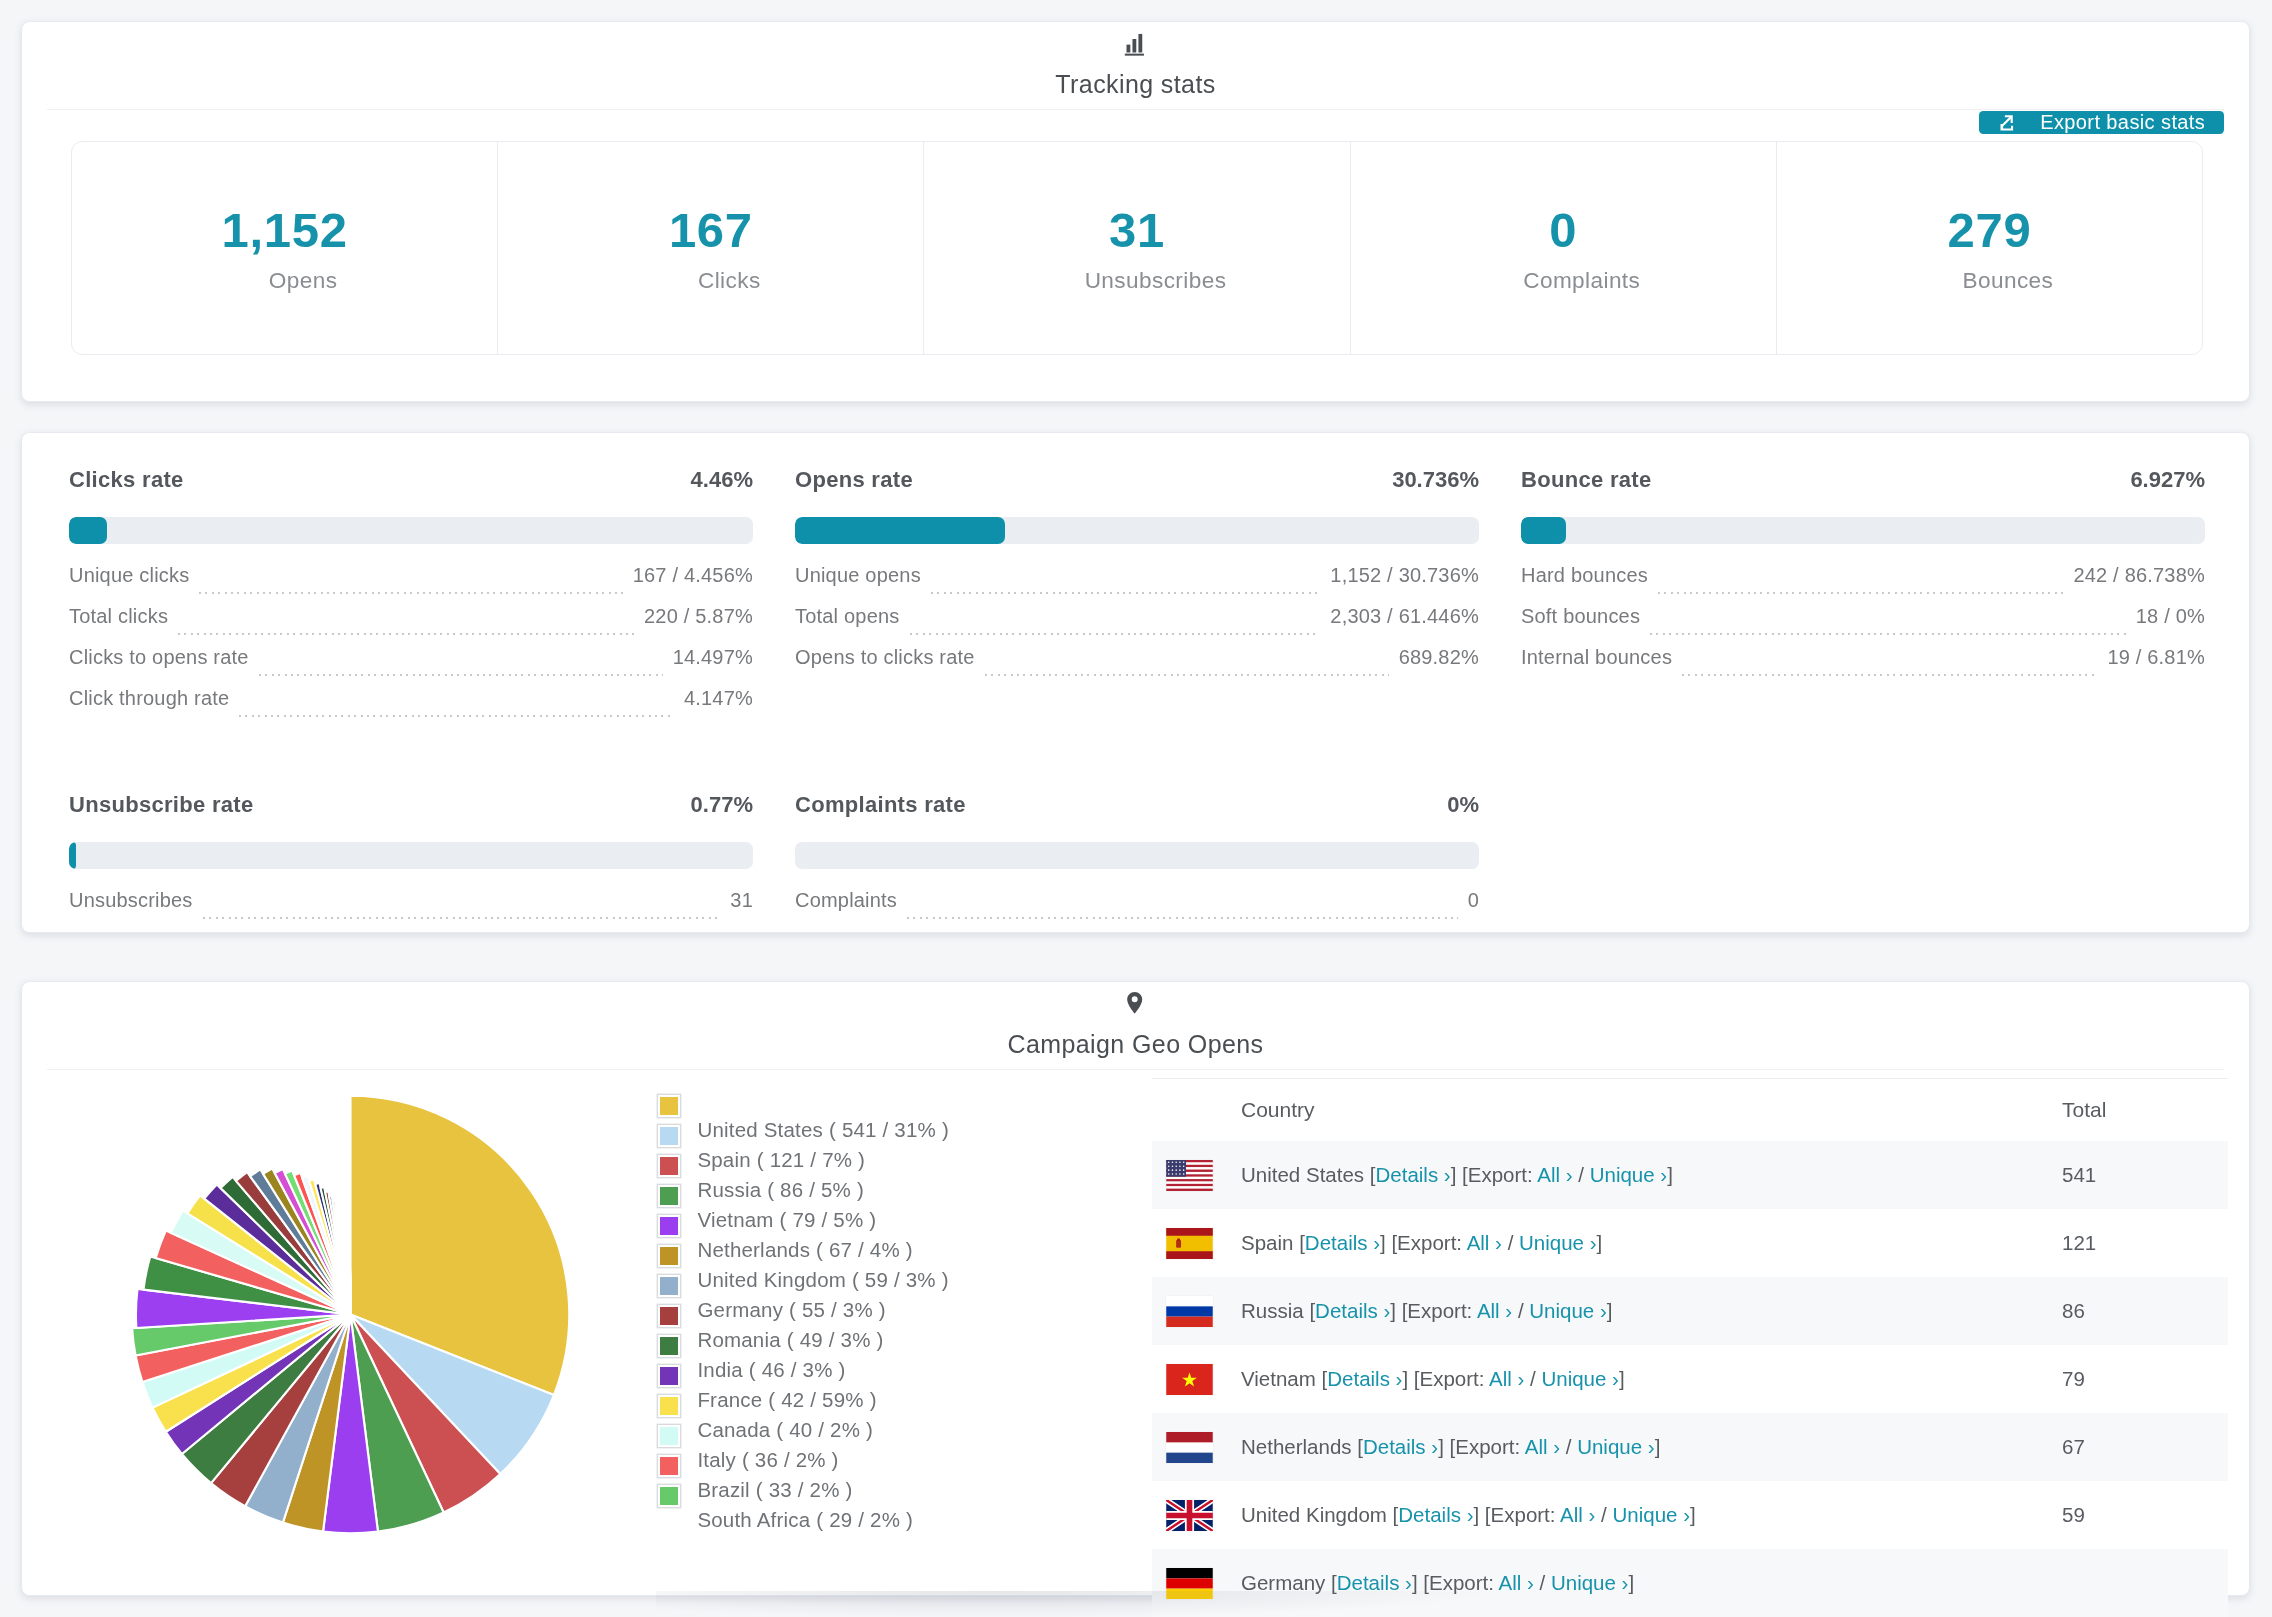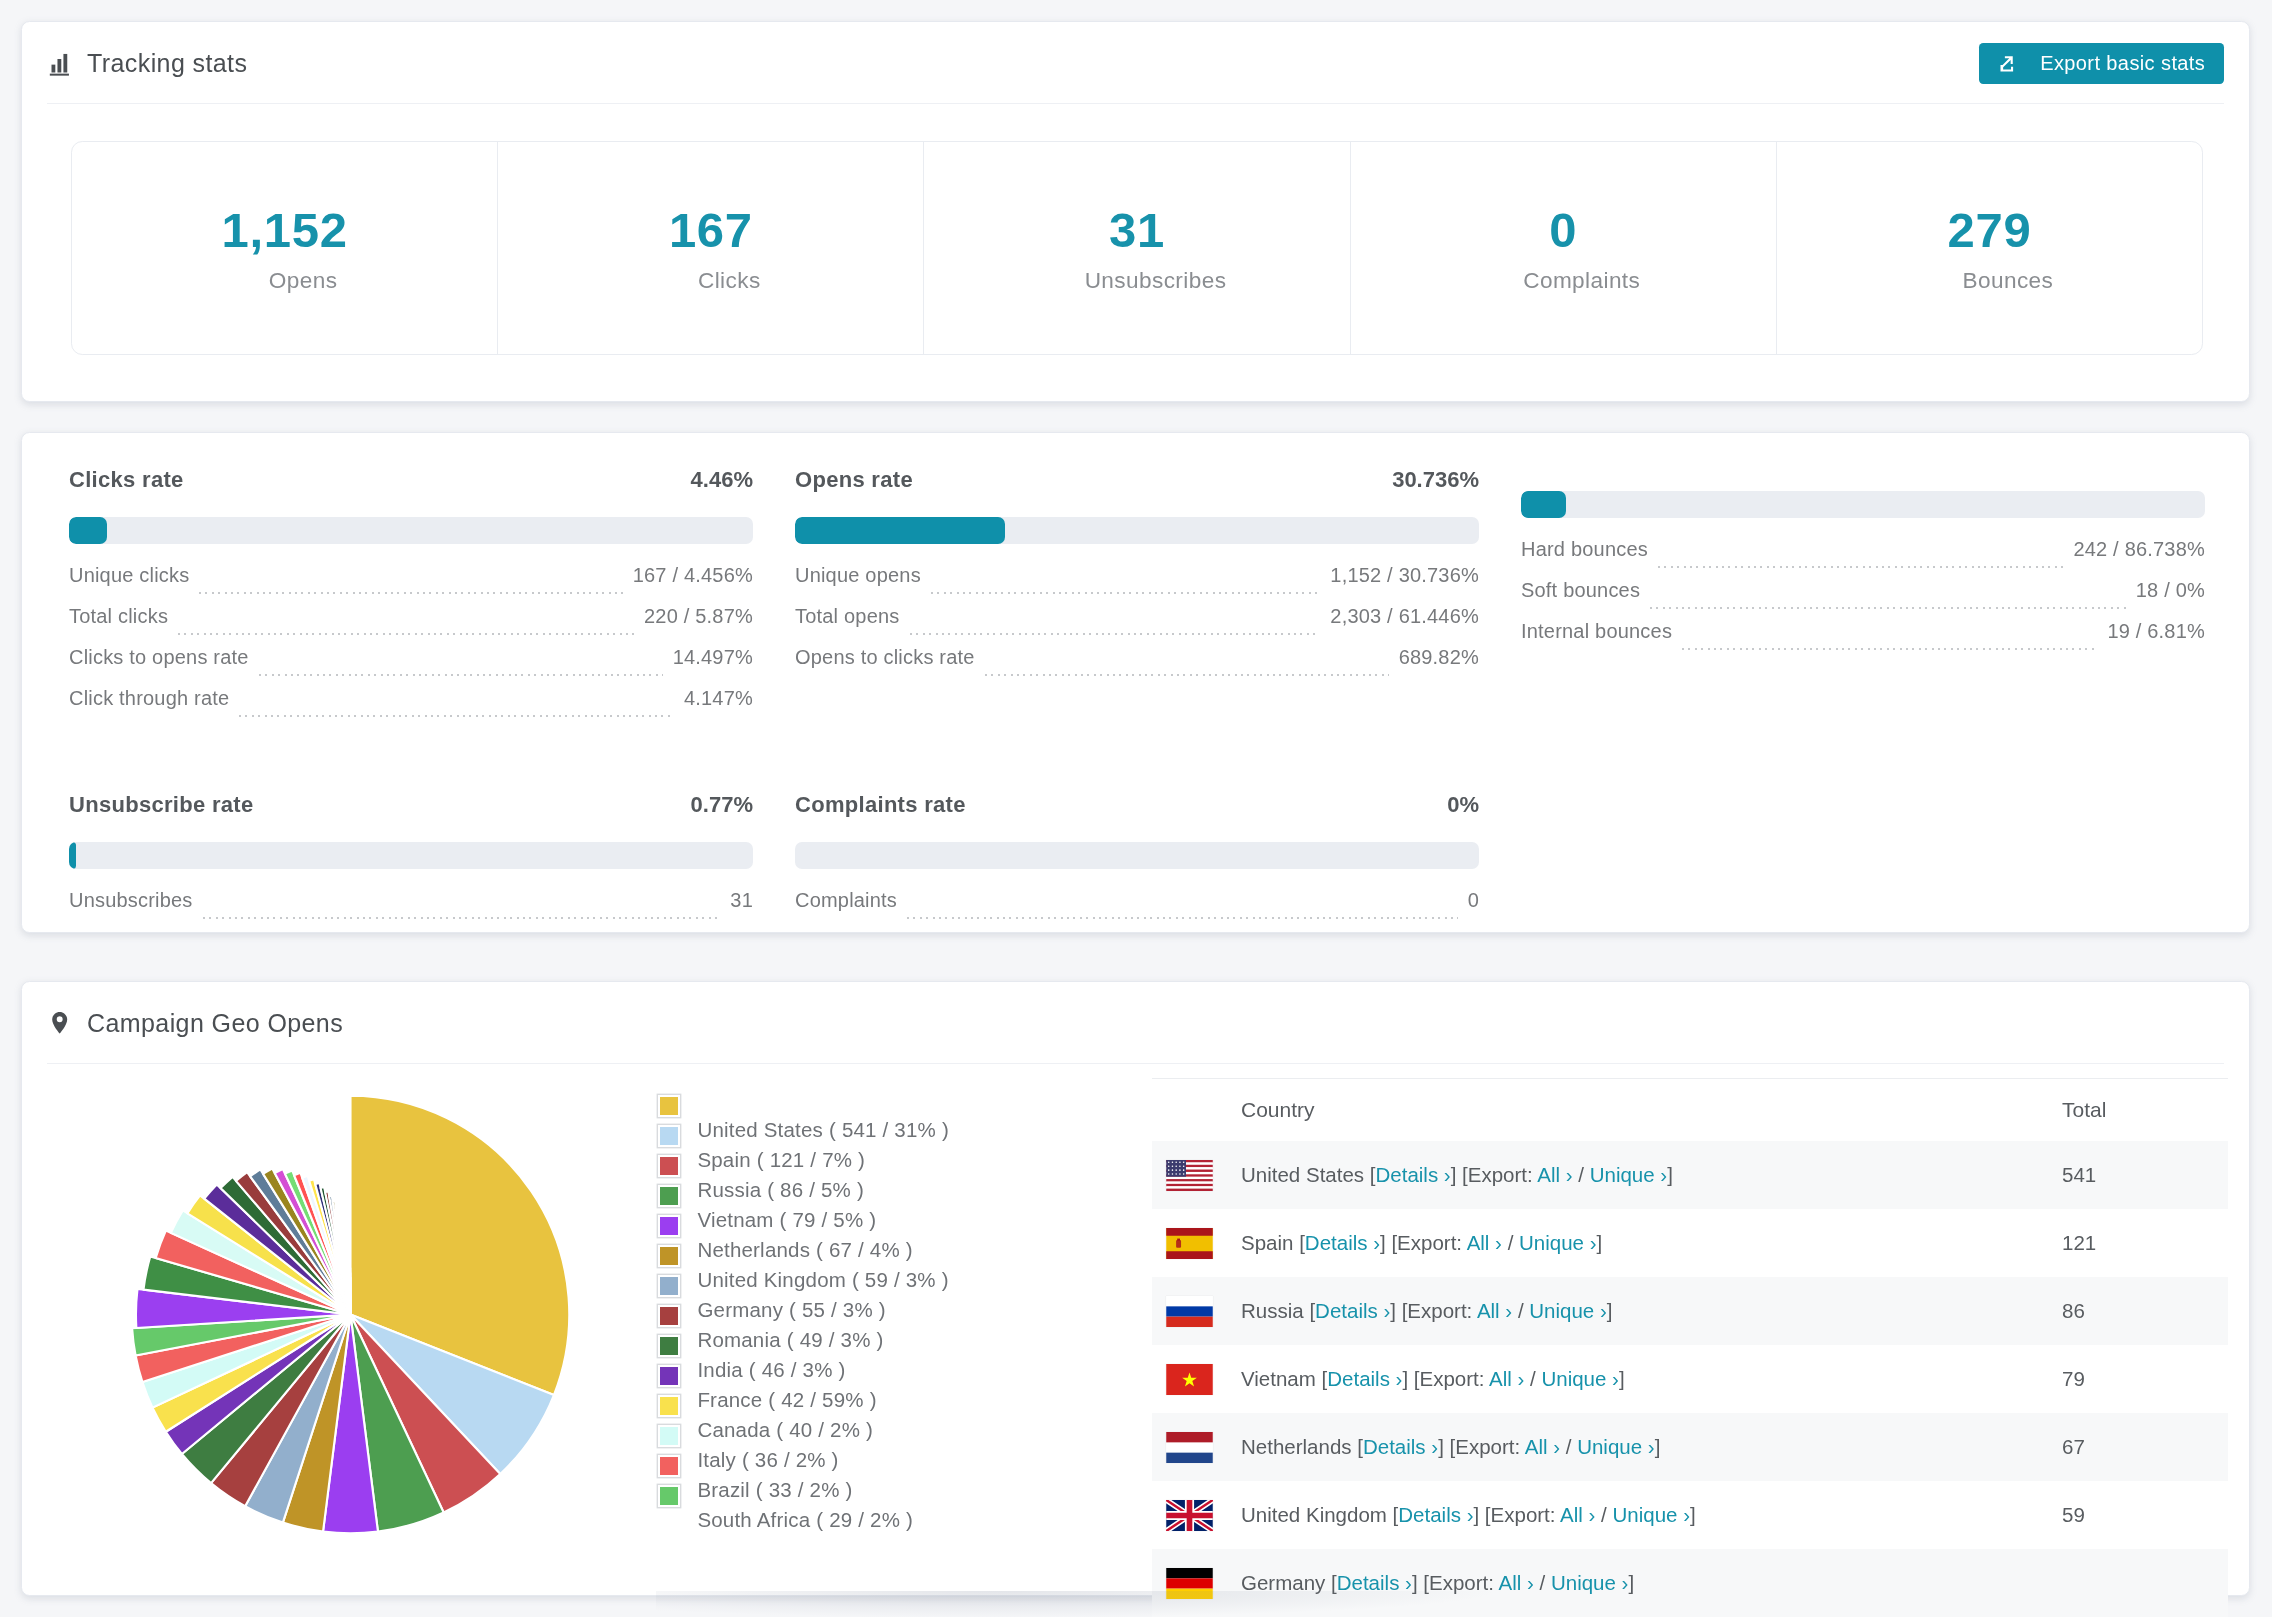--- a/index.html
+++ b/index.html
@@ -13,23 +13,24 @@
     position:absolute;left:21px;width:2229px;background:#ffffff;
     border:0.7px solid #e6e9ef;border-radius:8.5px;
     box-shadow:0 2.1px 7px rgba(130,140,160,.22);
     box-sizing:border-box;
   }
   #card-tracking{top:21px;height:381px;}
   #card-rates{top:432px;height:501px;}
   #card-geo{top:981px;height:615px;overflow:hidden;}
 
   .card-header{
-    position:absolute;left:25.4px;right:25.4px;top:2px;height:79px;
+    position:absolute;left:25.4px;right:25.4px;top:8px;height:79px;
     display:flex;align-items:center;gap:12.7px;
     border-bottom:1.4px solid #eef0f4;
+    flex-direction:column;
   }
   .card-title{font-size:25px;color:#4a4e52;letter-spacing:0.4px;}
   .hdr-icon{width:27px;height:27px;flex:0 0 auto;display:inline-block;}
 
   .export-btn{
     margin-left:auto;display:flex;align-items:center;gap:22px;
     background:#0f90aa;color:#fff;border:none;border-radius:4.2px;
     height:41px;padding:0 18.4px;font-size:20px;letter-spacing:0.4px;
     font-family:inherit;cursor:pointer;
   }
@@ -197,20 +198,24 @@
        <span>2,303 / 61.446%</span>
      </div>
           <div class="d-row">
        <span>Opens to clicks rate</span>
        <span class="leader"></span>
        <span>689.82%</span>
      </div>
         </div>
       </div>
       <div>
+    <div class="rate-head">
+      <span class="rate-title">Bounce rate</span>
+      <span class="rate-value">6.927%</span>
+    </div>
     <div class="rate-bar">
       <div class="rate-fill" style="width:6.6%;"></div>
     </div>
     <div class="rate-rows">
           <div class="d-row">
        <span>Hard bounces</span>
        <span class="leader"></span>
        <span>242 / 86.738%</span>
      </div>
           <div class="d-row">

